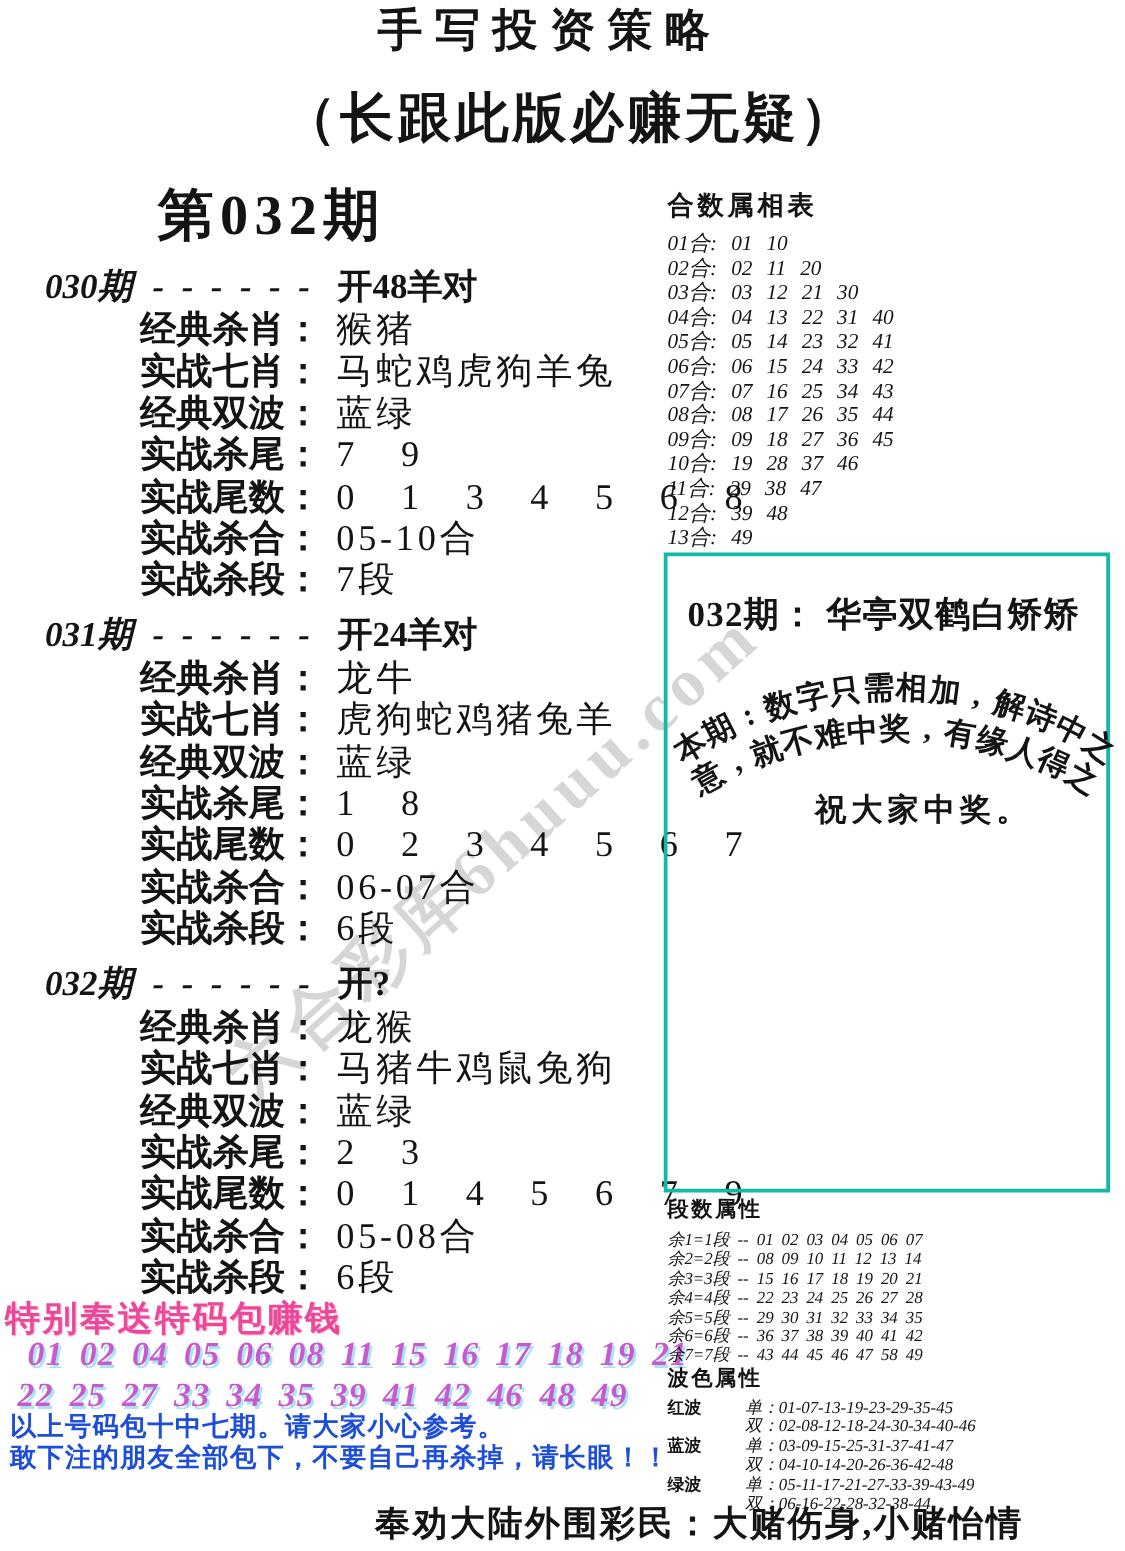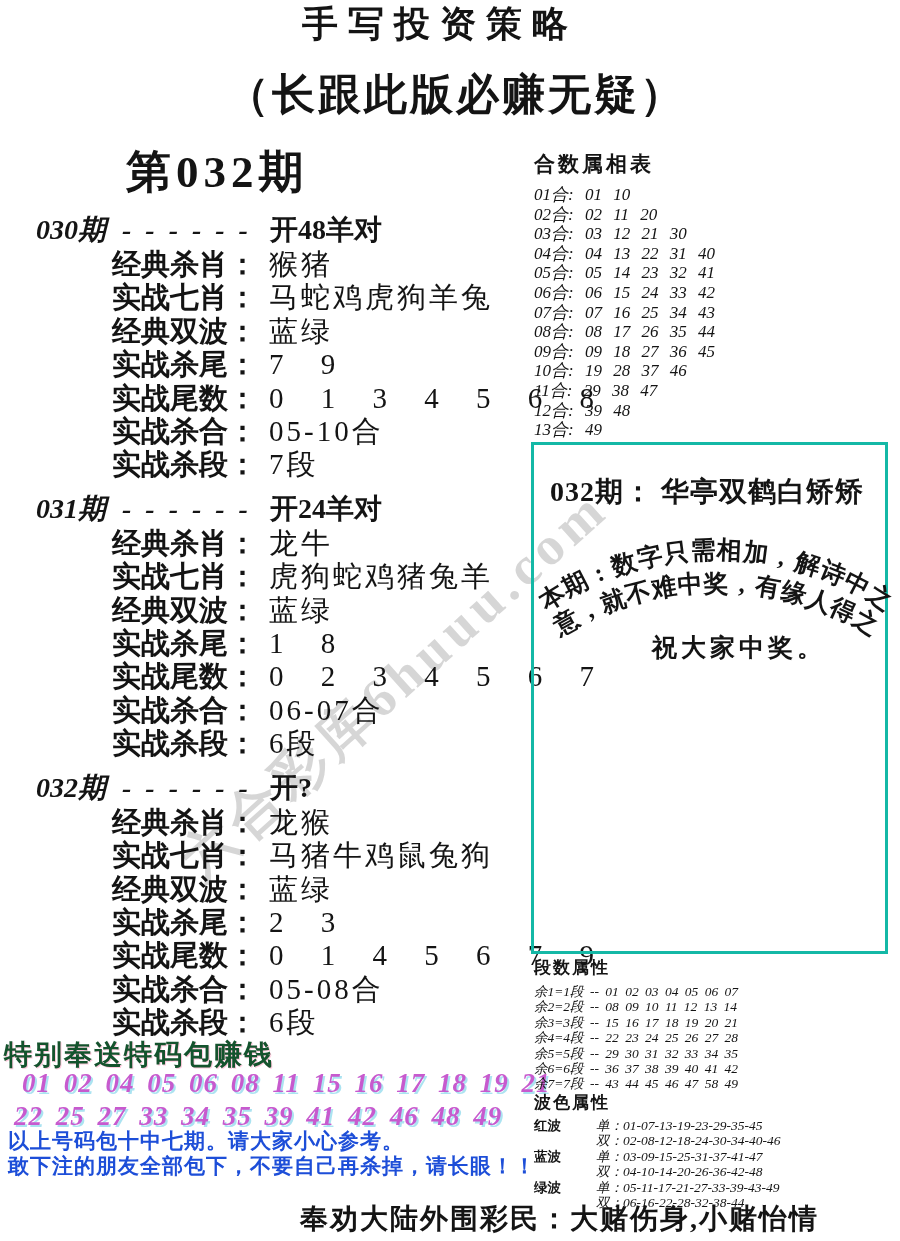--- a/index.html
+++ b/index.html
@@ -31,21 +31,21 @@
   .phead { font-size:28px; font-weight:bold; line-height:36px; white-space:nowrap; font-style:italic; }
   .phead .pno { font-style:italic;text-align:right; }
   .phead .psep { letter-spacing:14px; margin:0 8px 0 16px; font-weight:bold; }
   .phead .pres { font-style:normal; }
   .prow { padding-left:76px; font-size:29px; line-height:33.4px; white-space:nowrap; }
   .plabel { font-weight:bold; }
   .pvalue { margin-left:12px; word-spacing:24px; letter-spacing:3px; }
 
   .offer-heading {
     position:absolute; left:4px; top:1036px; font-size:28px; font-weight:bold;
-    color:#14532d; letter-spacing:2px; z-index:1;
+    color:#ec4899; letter-spacing:2px; z-index:1;
     text-shadow:1px 1px 0 rgba(255,150,190,.5);
   }
   .offer-nums {
     position:absolute; font-size:27px; font-weight:bold; color:#c75ace;
     letter-spacing:1px; word-spacing:5px; white-space:nowrap; z-index:1;
     text-shadow:2px 2px 0 rgba(135,215,235,.7); font-style:italic;
   }
   .offer-nums.l1 { left:22px; top:1068px; }
   .offer-nums.l2 { left:14px; top:1101px; }
   .offer-note {

